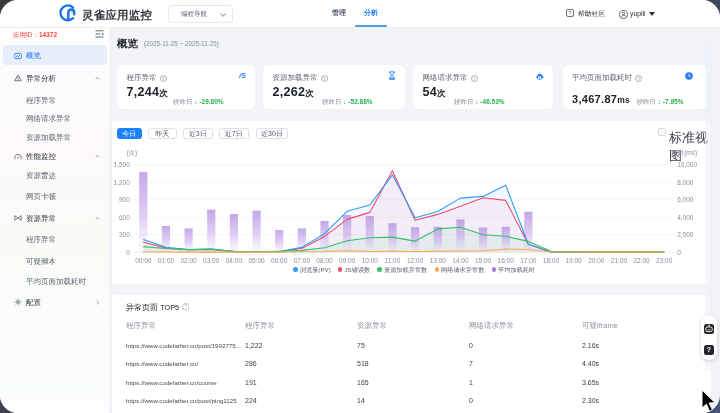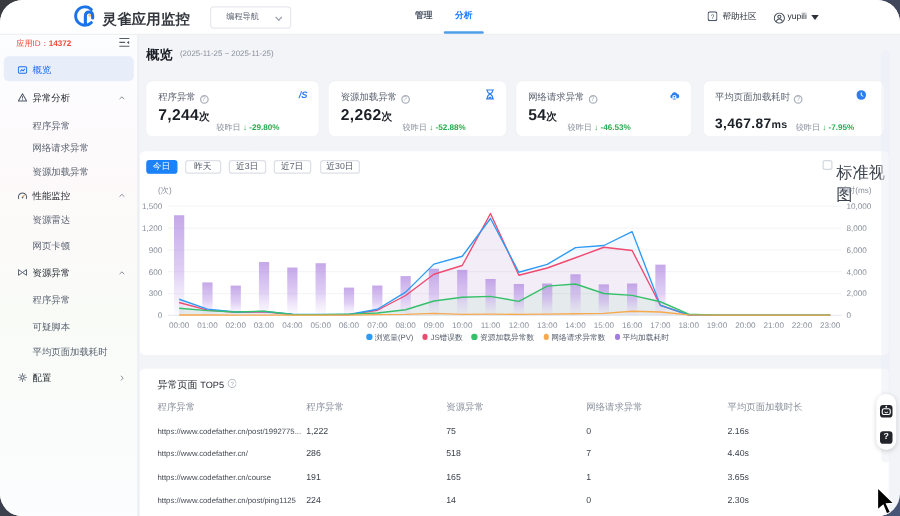--- a/index.html
+++ b/index.html
@@ -272,21 +272,21 @@
 <div class="card" style="left:112px;top:295px;width:599px;height:130px;border-radius:4px;box-shadow:none"></div>
 <div class="abs" style="left:126px;top:302px;font-size:8px;font-weight:normal;color:#1b1f26">异常页面 <span style="font-size:7.3px">TOP5</span></div>
 <svg class="abs" style="left:181.5px;top:303px" width="7.5" height="7.5" viewBox="0 0 10 10">
       <circle cx="5" cy="5" r="4.4" fill="none" stroke="#aab0ba" stroke-width="1"></circle>
       <text x="5" y="7.3" font-size="6.5" fill="#aab0ba" text-anchor="middle">?</text>
     </svg>
 <div class="tbl th" style="left:126px;top:321px">程序异常</div>
 <div class="tbl th" style="left:245px;top:321px">程序异常</div>
 <div class="tbl th" style="left:357px;top:321px">资源异常</div>
 <div class="tbl th" style="left:469px;top:321px">网络请求异常</div>
-<div class="tbl th" style="left:582px;top:321px">平均页面加载时长</div>
+<div class="tbl th" style="left:582px;top:321px">可疑iframe</div>
 <div class="tbl url" style="left:126px;top:341.5px">https://www.codefather.cn/post/1992775...</div>
 <div class="tbl" style="left:245px;top:341.5px">1,222</div>
 <div class="tbl" style="left:357px;top:341.5px">75</div>
 <div class="tbl" style="left:469px;top:341.5px">0</div>
 <div class="tbl" style="left:582px;top:341.5px">2.16s</div>
 <div class="tbl url" style="left:126px;top:360px">https://www.codefather.cn/</div>
 <div class="tbl" style="left:245px;top:360px">286</div>
 <div class="tbl" style="left:357px;top:360px">518</div>
 <div class="tbl" style="left:469px;top:360px">7</div>
 <div class="tbl" style="left:582px;top:360px">4.40s</div>

